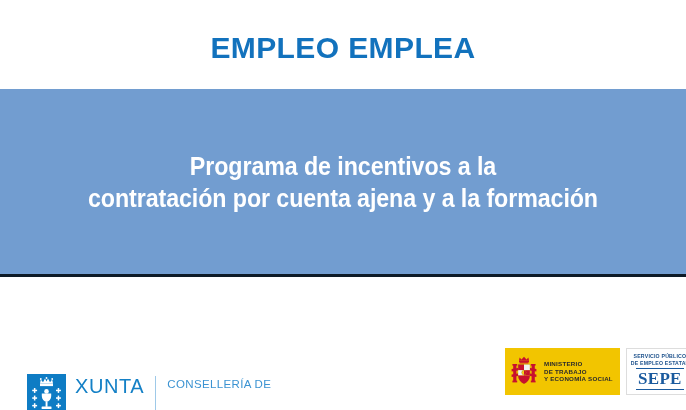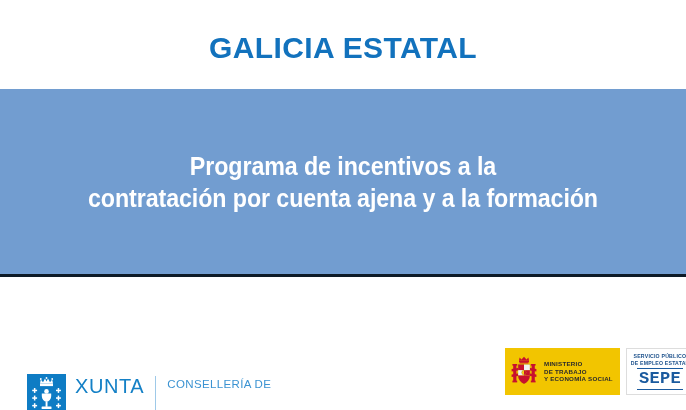--- a/index.html
+++ b/index.html
@@ -200,28 +200,28 @@
   }
   .sepe-word {
     color: #1A5A9E;
     font-size: 17px;
     font-weight: bold;
     letter-spacing: 0.3px;
     line-height: 1;
     border-top: 1px solid #1A5A9E;
     border-bottom: 1px solid #1A5A9E;
     padding: 1px 2px 2px 2px;
-    font-family: Liberation Mono, monospace;
+    font-family: Liberation Serif, serif;
   }
 </style>
 </head>
 <body>
 
 <div class="header">
-  <div class="header-title">GALICIA ESTATAL</div>
+  <div class="header-title">EMPLEO EMPLEA</div>
 </div>
 
 <div class="banner">
   <div class="banner-text">
     <span class="banner-line">Programa de incentivos a la</span>
     <span class="banner-line">contratación por cuenta ajena y a la formación</span>
   </div>
 </div>
 
 <div class="footer">

